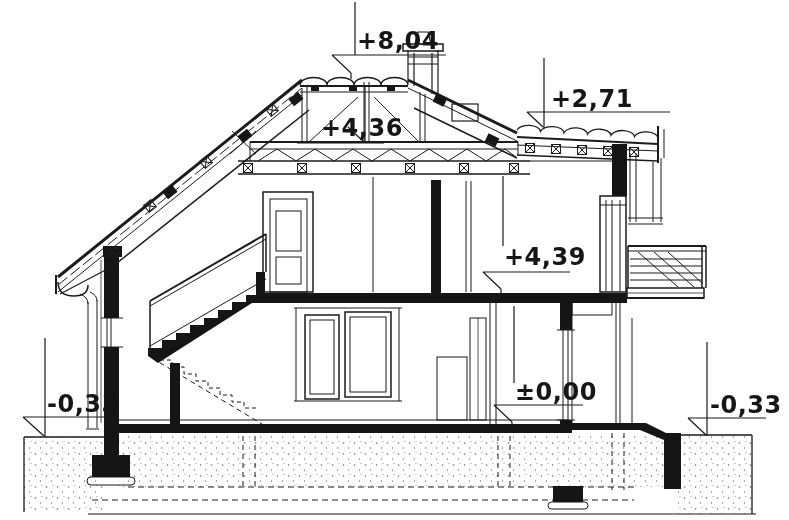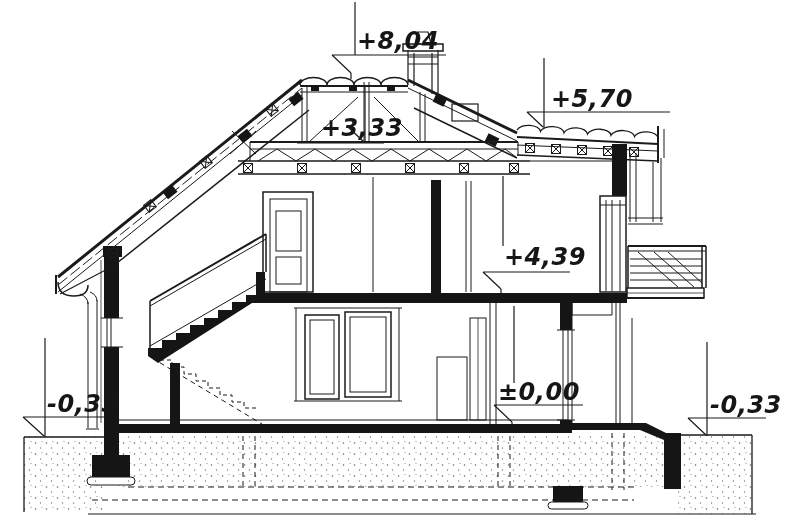--- a/index.html
+++ b/index.html
@@ -1,17 +1,17 @@
 <!DOCTYPE html>
 <html><head>
 <meta charset="utf-8">
 <style>
   html,body{margin:0;padding:0;background:#ffffff;}
   .stage{position:relative;width:789px;height:520px;background:#fff;overflow:hidden;
-         font-family:"DejaVu Sans",sans-serif;font-style:italic;}
+         font-family:"DejaVu Sans",sans-serif;}
   .stage svg{position:absolute;left:0;top:0;}
   .lbl{position:absolute;font-weight:bold;font-size:24px;line-height:1;color:#161616;
        white-space:nowrap;letter-spacing:0.5px;}
 </style>
 </head>
 <body>
 
 <div class="stage">
 
 <svg width="789" height="520" viewBox="0 0 789 520">
@@ -210,20 +210,20 @@
       <path d="M503,176 V246 M483,272 H570 M483,272 L501,289 M501,289 V294"></path>
       <path d="M514,306 V383 M494,405 H583 M494,405 L512,422 M512,422 V427"></path>
       <path d="M45,338 V437 M23,417 H104 M23,417 L44,436"></path>
       <path d="M707,342 V436 M688,418 H766 M688,418 L706,435"></path>
     </g>
 
   </g>
 </svg>
 
 <div class="lbl" style="left:357px;top:29px">+8,04</div>
-<div class="lbl" style="left:551px;top:87px">+5,70</div>
-<div class="lbl" style="left:321px;top:116px">+3,33</div>
+<div class="lbl" style="left:551px;top:87px">+2,71</div>
+<div class="lbl" style="left:321px;top:116px">+4,36</div>
 <div class="lbl" style="left:504px;top:245px">+4,39</div>
-<div class="lbl" style="left:498px;top:380px">±0,00</div>
+<div class="lbl" style="left:515px;top:380px">±0,00</div>
 <div class="lbl" style="left:47px;top:392px">-0,33</div>
 <div class="lbl" style="left:710px;top:393px">-0,33</div>
 
 </div>
 
 </body></html>

